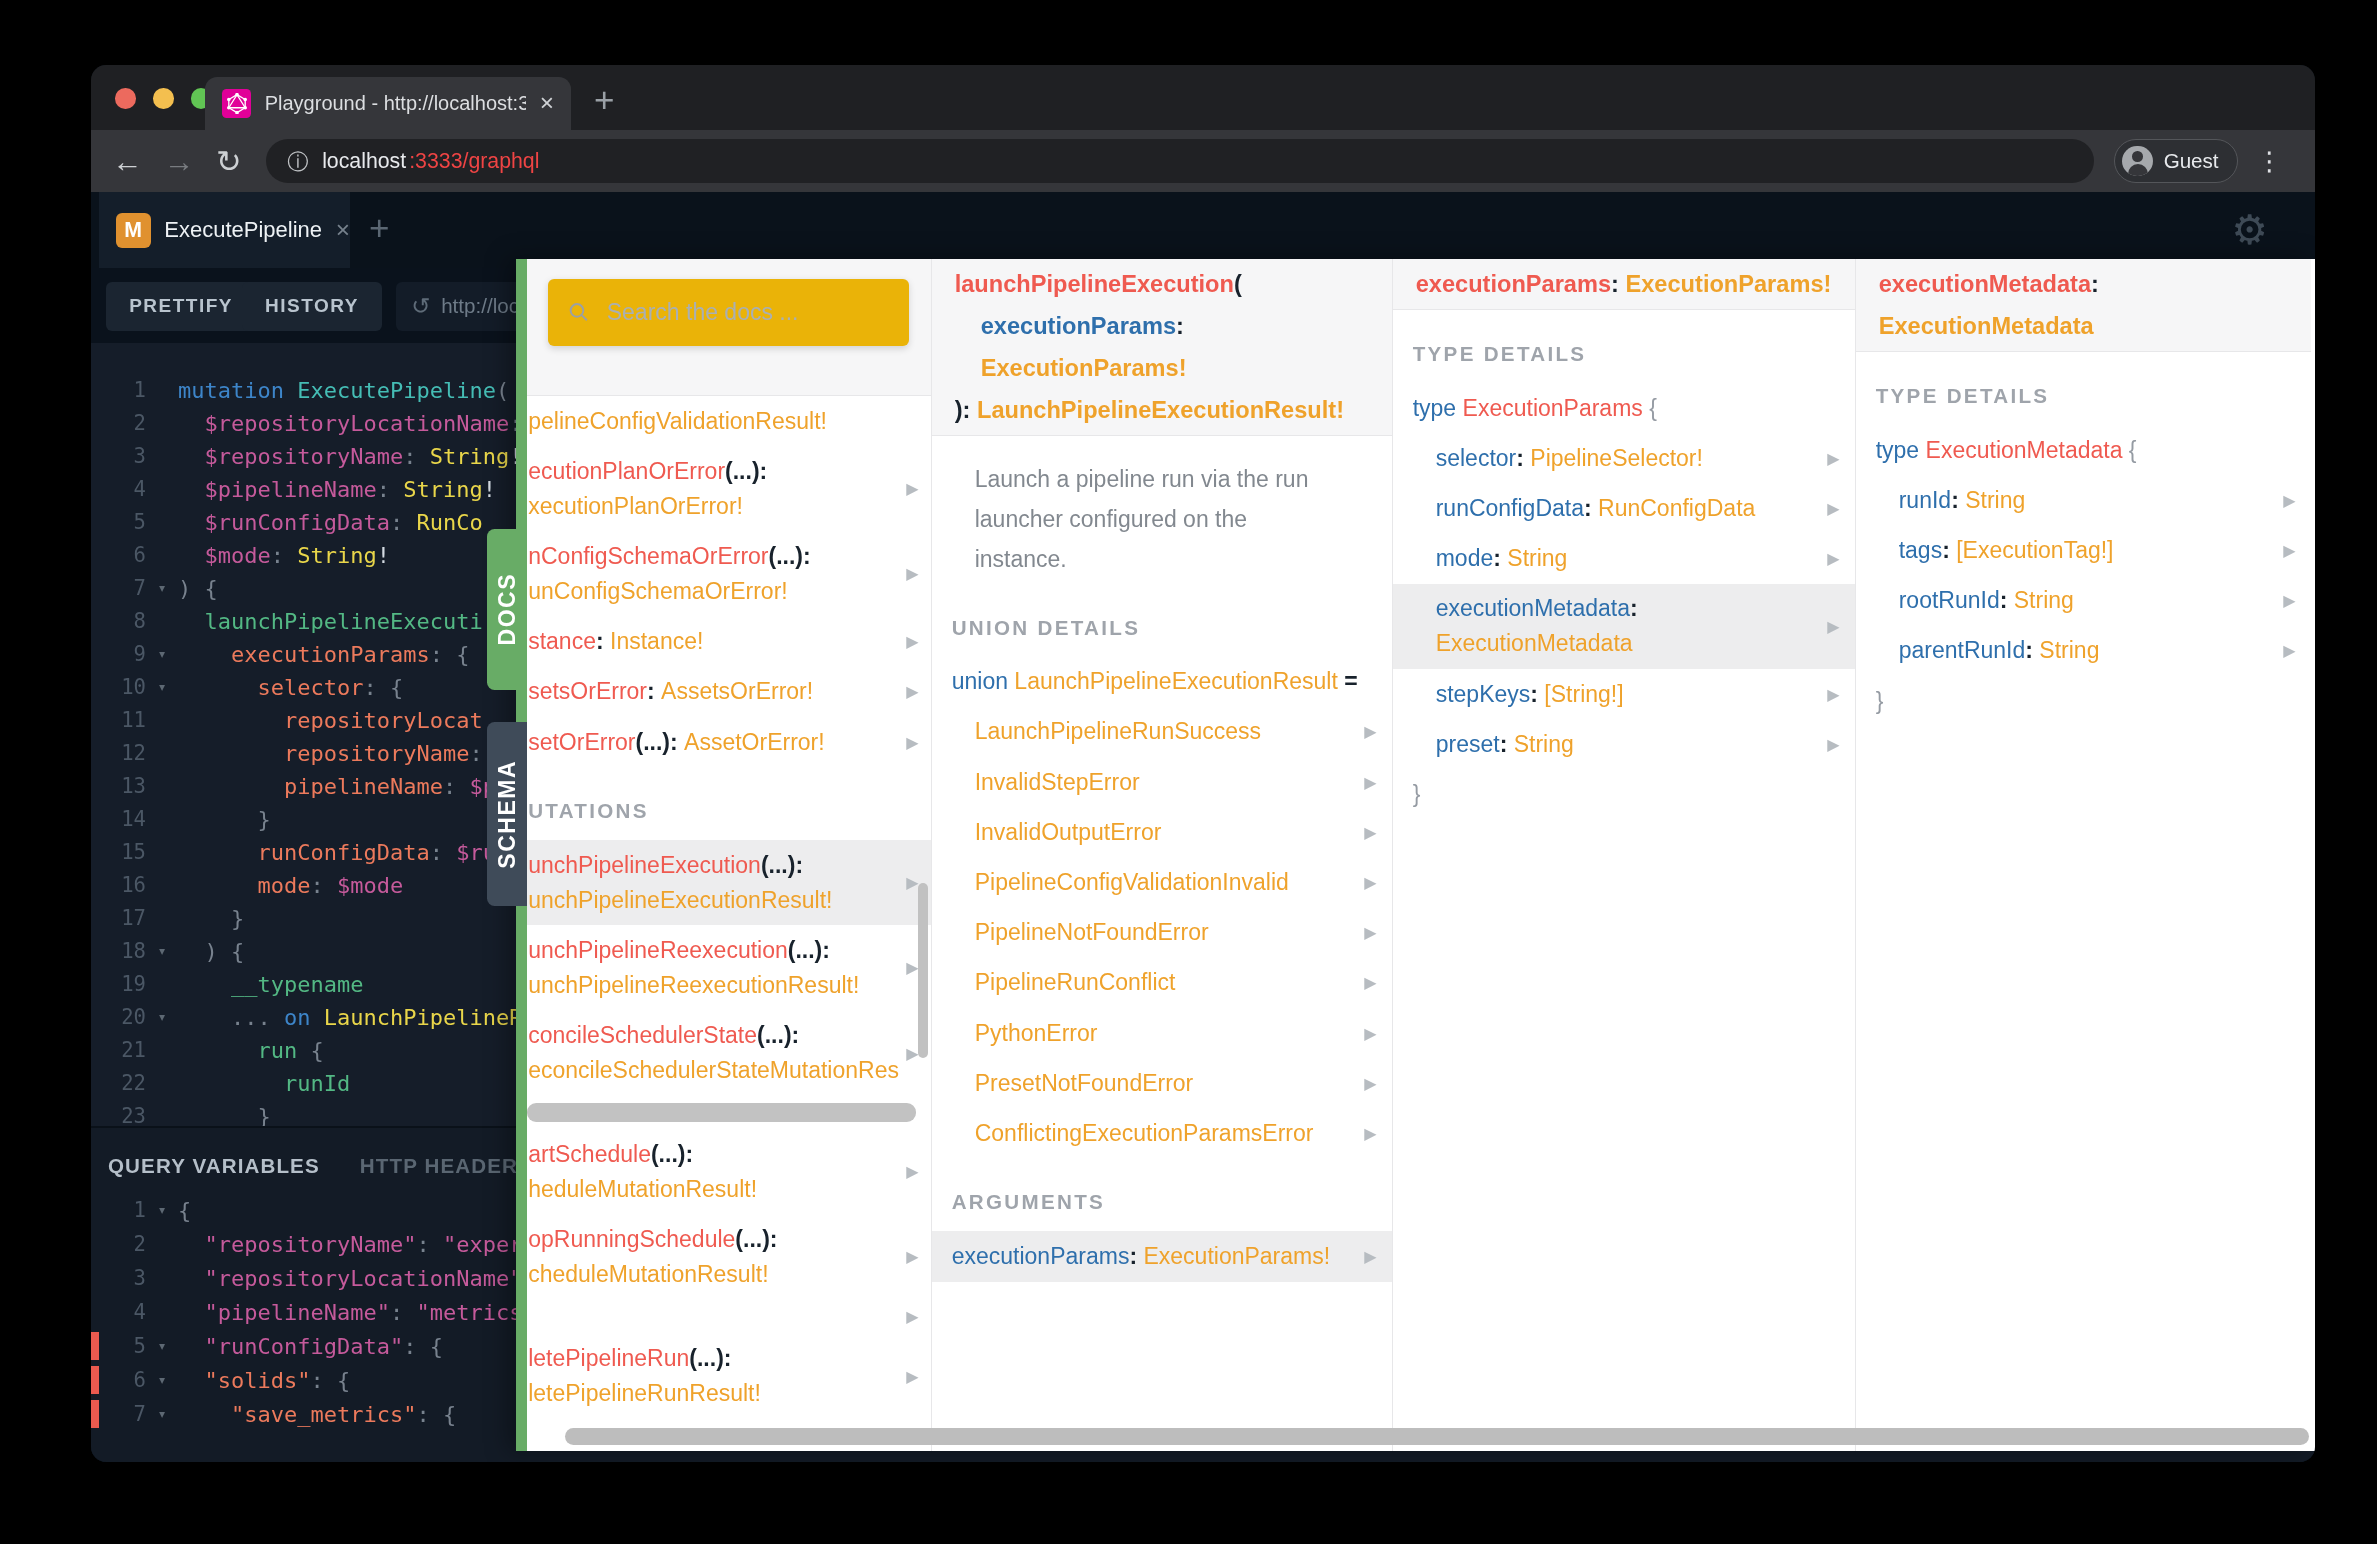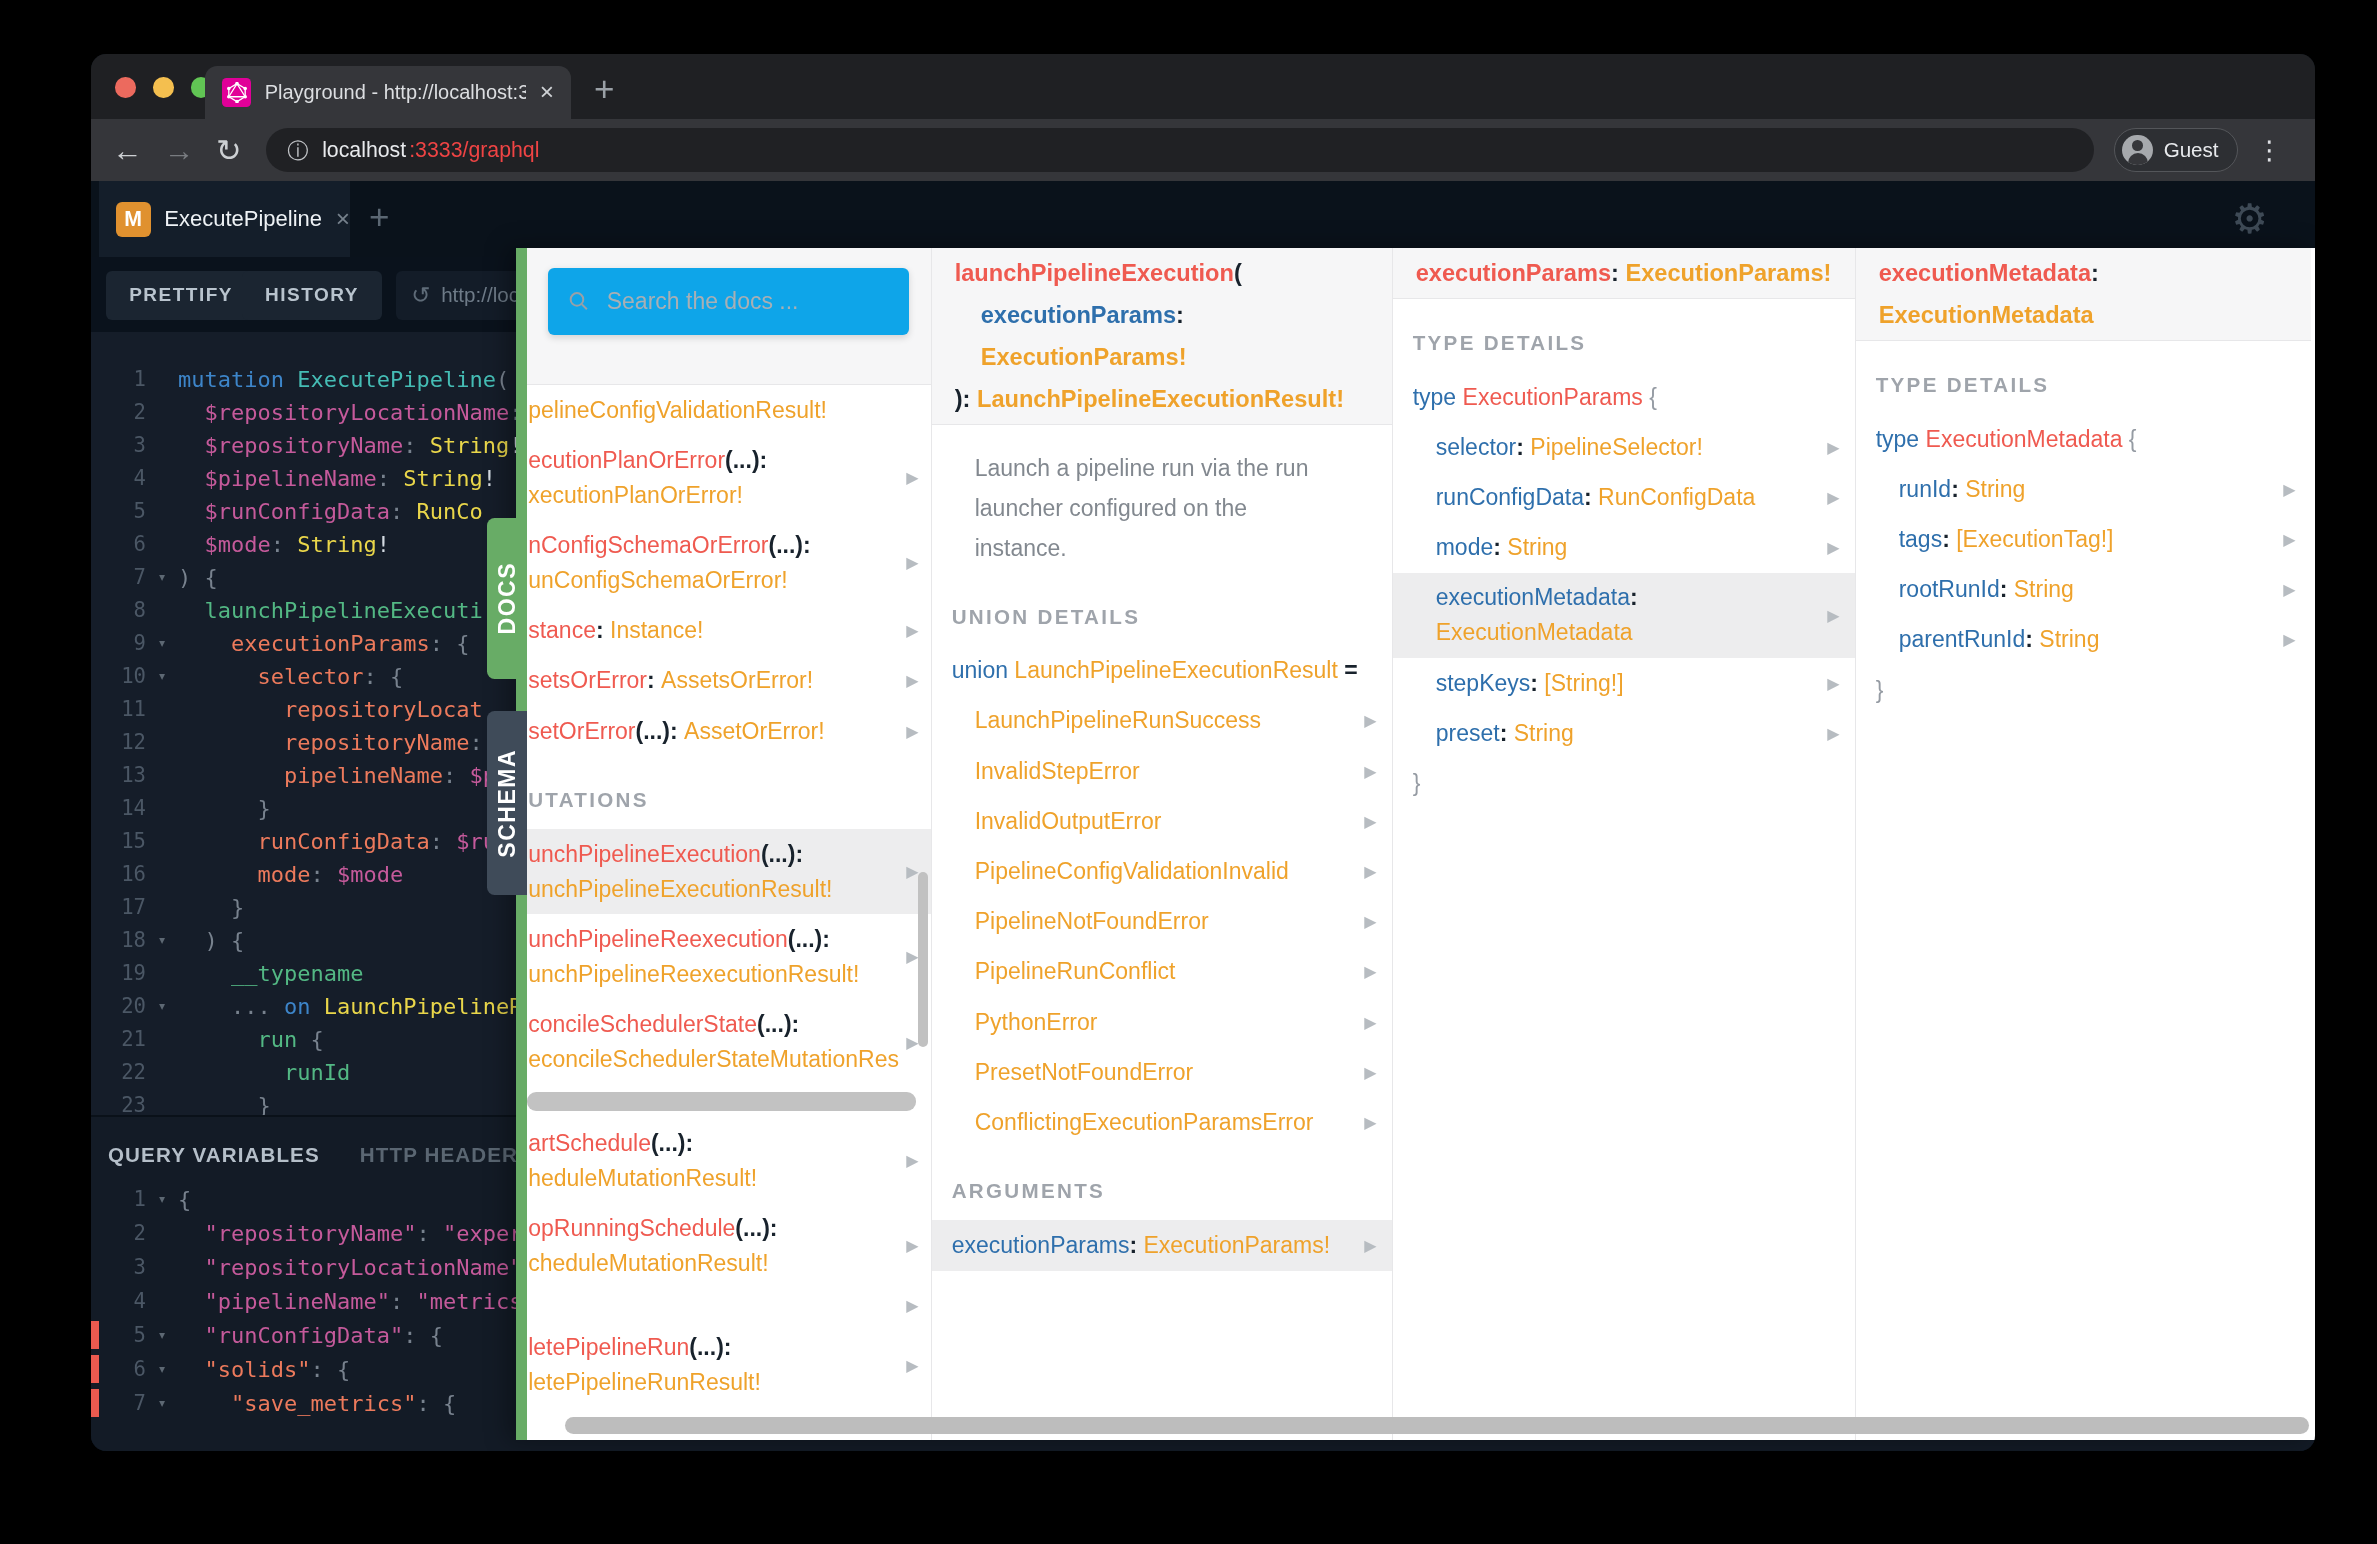--- a/index.html
+++ b/index.html
@@ -1,17 +1,17 @@
 <!DOCTYPE html>
 <html style="--pink: #e10098; --badge: #e0912f; --green: #68ac66; --schema: #3f4b59; --red: #ef5a50; --orange: #efa22b; --blue: #2e6fac; --kw: #3d85c9; --op: #45bdb5; --variable: #c55a9b; --type: #e9d64a; --field: #53b884; --prop: #ec7a5c; --err: #ea5a4f;font-size:12.2px"><head>
 <meta charset="utf-8">
 <style>
   html,body{margin:0;padding:0;background:#000;width:2377px;height:1544px;font-family:"Liberation Sans",sans-serif;}
   *{box-sizing:border-box;}
-  .window{position:absolute;left:91px;top:54px;width:2224px;height:1397px;border-radius:15.2px;overflow:hidden;background:#0b141e;box-shadow:0 30.5px 91px rgba(0,0,0,.7);}
+  .window{position:absolute;left:91px;top:65px;width:2224px;height:1397px;border-radius:15.2px;overflow:hidden;background:#0b141e;box-shadow:0 30.5px 91px rgba(0,0,0,.7);}
   
   .tabstrip{position:absolute;left:0;top:0;width:100%;height:65px;background:#1f2023;}
   .traffic{position:absolute;left:24.4px;top:23px;display:flex;gap:17px;}
   .tl{width:20.6px;height:20.6px;border-radius:50%;}
   .tl.red{background:#ec6a5e}.tl.yellow{background:#f4bf4f}.tl.green{background:#61c554}
   .btab{position:absolute;left:114px;top:12.2px;width:366px;height:53px;background:#35363a;border-radius:12.2px 12.2px 0 0;display:flex;align-items:center;padding:0 17px;gap:13.7px;}
   .favicon{width:29px;height:29px;border-radius:4.6px;background:var(--pink);display:flex;align-items:center;justify-content:center;flex:none;}
   .btab-title{color:#dcdee1;font-size:20px;white-space:nowrap;overflow:hidden;flex:1;}
   .btab-close{color:#cfd2d5;font-size:24.4px;line-height:24.4px;flex:none;}
   .newtab{position:absolute;left:503px;top:17px;color:#9aa0a6;font-size:35px;line-height:35px;}
@@ -64,21 +64,21 @@
   .gstrip{position:absolute;left:0;top:0;width:10.7px;height:100%;background:var(--green);}
   .side-tab{position:absolute;left:-29px;width:40px;border-radius:7.6px 0 0 7.6px;display:flex;align-items:center;justify-content:center;}
   .side-tab .vtext{writing-mode:vertical-rl;transform:rotate(180deg);color:#fff;font-weight:bold;font-size:23px;letter-spacing:1.5px;}
   .tab-docs{top:270px;height:161px;background:var(--green);}
   .tab-schema{top:463px;height:184px;background:var(--schema);}
   .cols{position:absolute;left:10.7px;top:0;right:0;height:100%;display:flex;background:#fff;overflow:hidden;}
   .dcol{height:100%;overflow:hidden;position:relative;}
   .dcol+.dcol{border-left:1.5px solid #e7e7e9;}
   .col1{width:404px;} .col2{width:461px;} .col3{width:463px;} .col4{width:456px;}
   .search-wrap{background:#f6f6f7;border-bottom:1.5px solid #e7e7e9;padding:20px 21.3px;height:137px;}
-  .searchbox{background:#0ea5e9;border-radius:6.1px;box-shadow:0 2.3px 7.6px rgba(0,0,0,.14);height:67px;display:flex;align-items:center;gap:15.2px;padding:0 20px;}
+  .searchbox{background:#eab308;border-radius:6.1px;box-shadow:0 2.3px 7.6px rgba(0,0,0,.14);height:67px;display:flex;align-items:center;gap:15.2px;padding:0 20px;}
   .searchbox input{border:none;outline:none;font-size:23px;color:#333;width:100%;font-family:"Liberation Sans",sans-serif;background:transparent;}
   .searchbox input::placeholder{color:#a9afb4;}
   .drow{display:flex;align-items:center;padding:7.6px 12.2px 7.6px 1.5px;}
   .col2 .drow,.col3 .drow,.col4 .drow{padding:7.6px 15.2px 7.6px 20px;}
   .drow.ind{padding-left:43px;}
   .drow.hl{background:#ededee;}
   .dbody{flex:1;overflow:hidden;}
   .dline{font-size:23px;line-height:35px;white-space:nowrap;}
   .chev{color:#b7bcc1;font-size:16px;margin-left:auto;padding-left:7.6px;flex:none;}
   .dcaps{color:#9fa4ab;font-weight:bold;font-size:20.6px;letter-spacing:2.3px;padding:32px 20px 17px 1.5px;}

